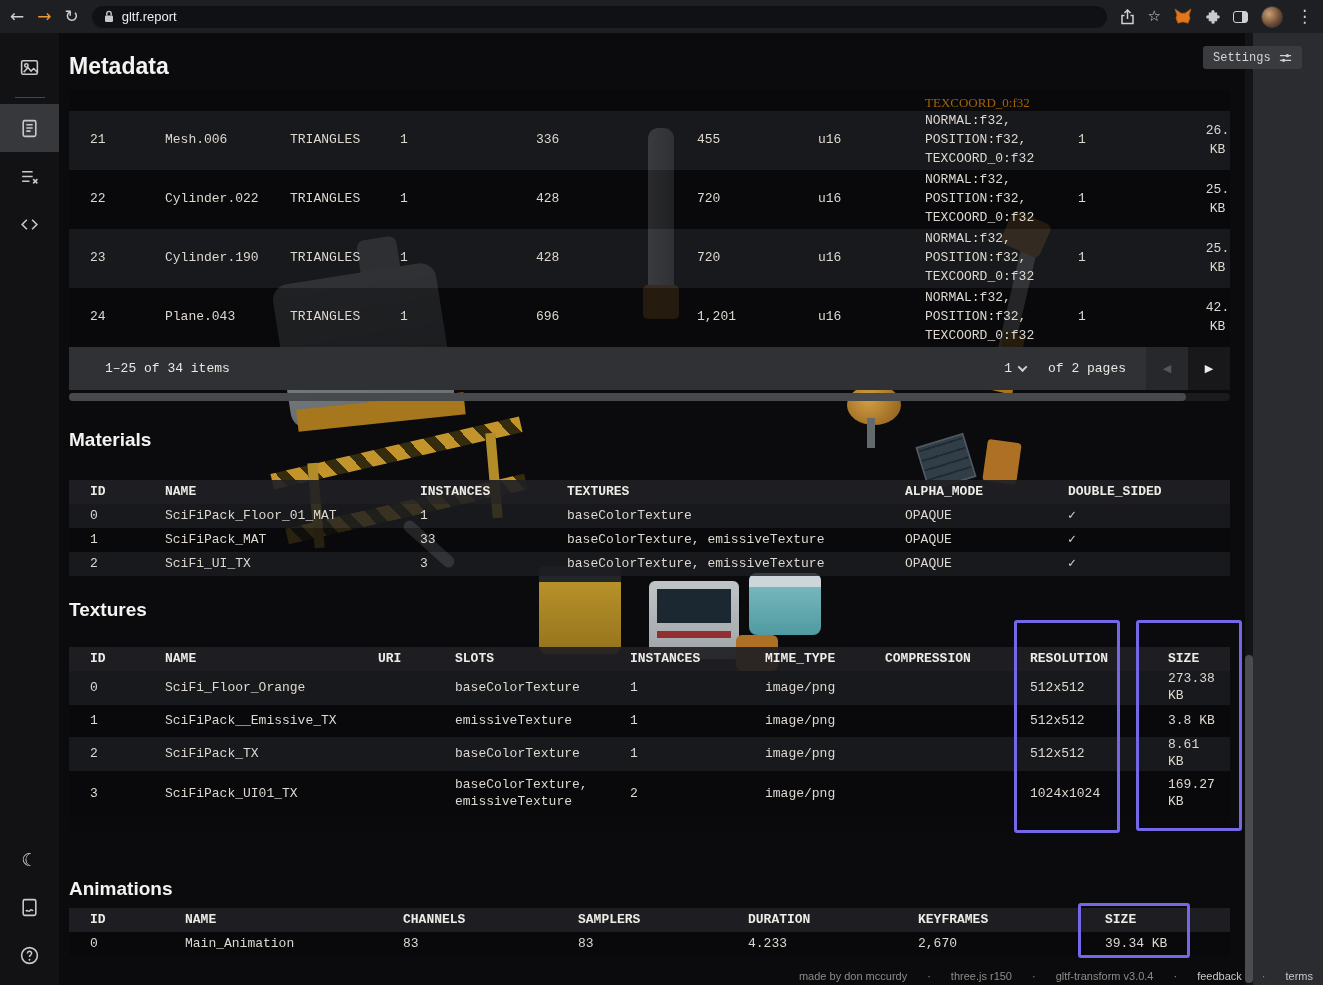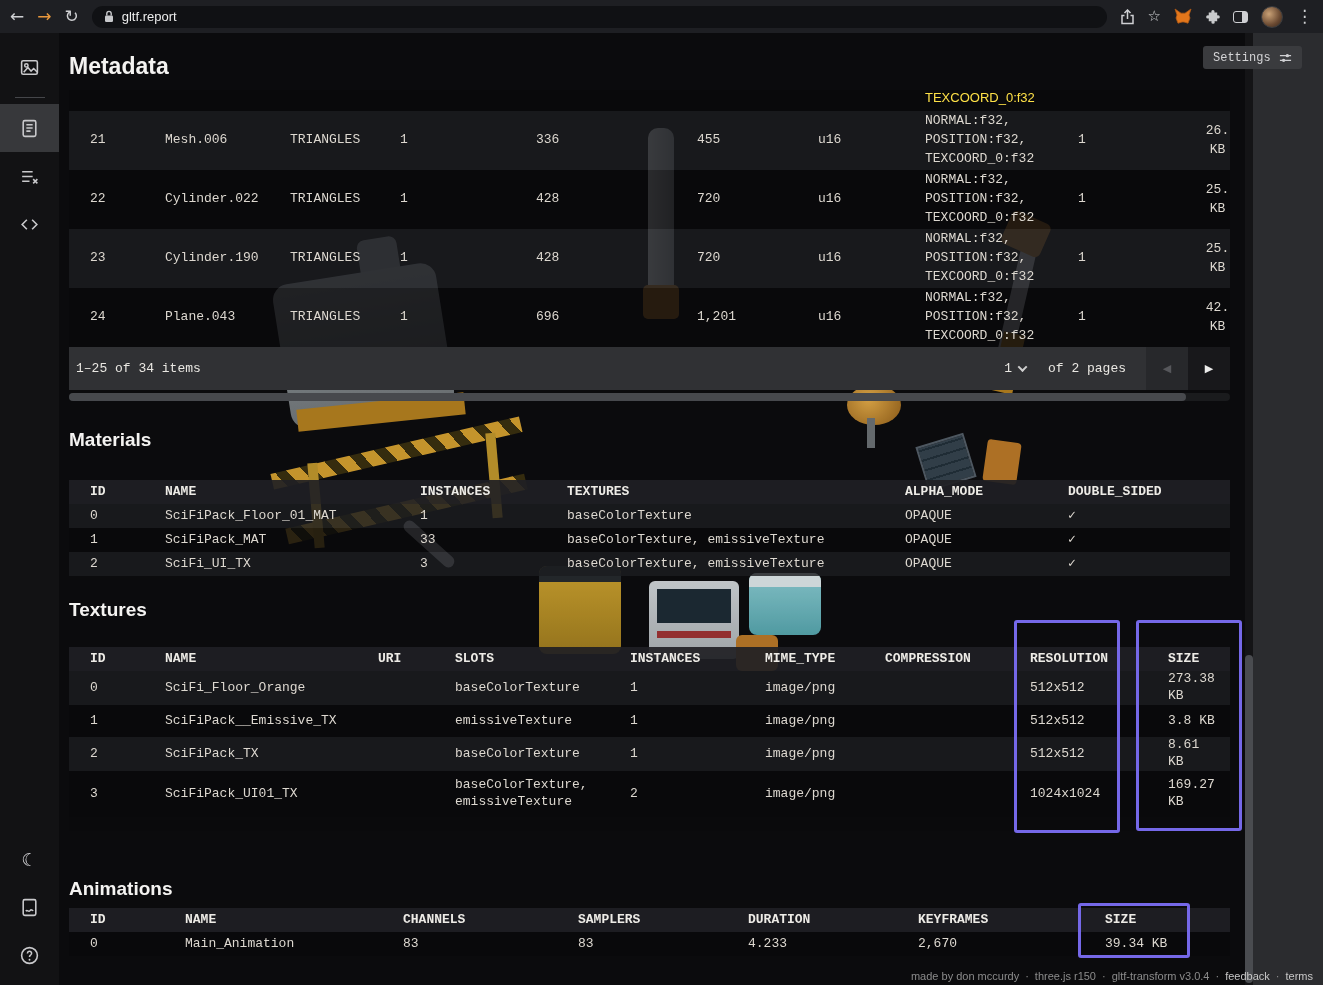--- a/index.html
+++ b/index.html
@@ -69,32 +69,32 @@
   .g-anim { grid-template-columns:95px 218px 175px 170px 170px 187px 125px; }
   .thead { background:rgba(31,32,36,.92); font-weight:bold; color:#edebe6; height:24px; }
   .row-a { background:rgba(27,28,32,.82); }
   .row-b { background:rgba(8,8,11,.82); }
   .ta-r { text-align:center; }
   .pad-r { padding-right:4px; }
   .tbl-foot { height:14px; background:rgba(10,10,13,.85); }
 
   .partial {
     position:absolute; left:10px; top:57px; width:1161px; height:21px;
-    background:rgba(8,8,11,.82); z-index:3; display:flex; align-items:flex-start;
-    font-family:Liberation Sans, sans-serif; font-size:13px; color:#fde047;
+    background:rgba(8,8,11,.82); z-index:3; display:flex; align-items:flex-end;
+    font-family:Liberation Serif, serif; font-size:13px; color:#a16207;
   }
   .partial span { margin-left:856px; }
 
   
   .pagination {
     position:absolute; left:10px; top:314px; width:1161px; height:43px;
     background:#303134; z-index:3; display:flex; align-items:center;
     font-family:"Liberation Mono",monospace; font-size:13px; color:#e9e7e2;
   }
-  .pag-range { margin-left:7px; }
+  .pag-range { margin-left:36px; }
   .pag-right { margin-left:auto; display:flex; align-items:center; height:100%; }
   .page-select { display:flex; align-items:center; gap:7px; cursor:pointer; }
   .chev { width:7px; height:7px; border-right:2px solid #cfcfcf; border-bottom:2px solid #cfcfcf; transform:rotate(45deg) translate(-1px,-1px); }
   .pag-pages { margin:0 20px 0 22px; }
   .pg { width:42px; height:43px; border:none; display:flex; align-items:center; justify-content:center; font-size:11px; cursor:pointer; font-family:"DejaVu Sans",sans-serif; }
   .pg.prev { background:#27282b; color:#56575b; }
   .pg.next { background:#18181b; color:#ececec; }
 
   .hscroll { position:absolute; left:10px; top:360px; width:1161px; height:8px; background:#1a1b1d; border-radius:4px; z-index:3; cursor:pointer; }
   .hscroll .thumb { position:absolute; left:0; top:0; height:8px; width:1117px; background:#47494d; border-radius:4px; }
@@ -111,21 +111,21 @@
   .settings-btn {
     position:absolute; left:1203px; top:46px; height:23px; padding:0 10px;
     background:#3a3b3e; border:none; border-radius:3px; z-index:35;
     display:flex; align-items:center; gap:8px; cursor:pointer;
     color:#d4d4d6; font-family:"Liberation Mono",monospace; font-size:12px;
   }
 
   
   .footer {
     position:absolute; right:10px; bottom:3px; z-index:35;
-    font-size:11px; color:#8b8b8b; display:flex; gap:6px; align-items:center;
+    font-size:11px; color:#8b8b8b; display:flex; gap:20px; align-items:center;
   }
   .footer .link { color:#c7c7c7; cursor:pointer; }
 </style>
 </head>
 <body>
 
 <div class="toolbar">
   <span class="nav-btn">←</span>
   <span class="nav-btn fwd">→</span>
   <span class="nav-btn">↻</span>

